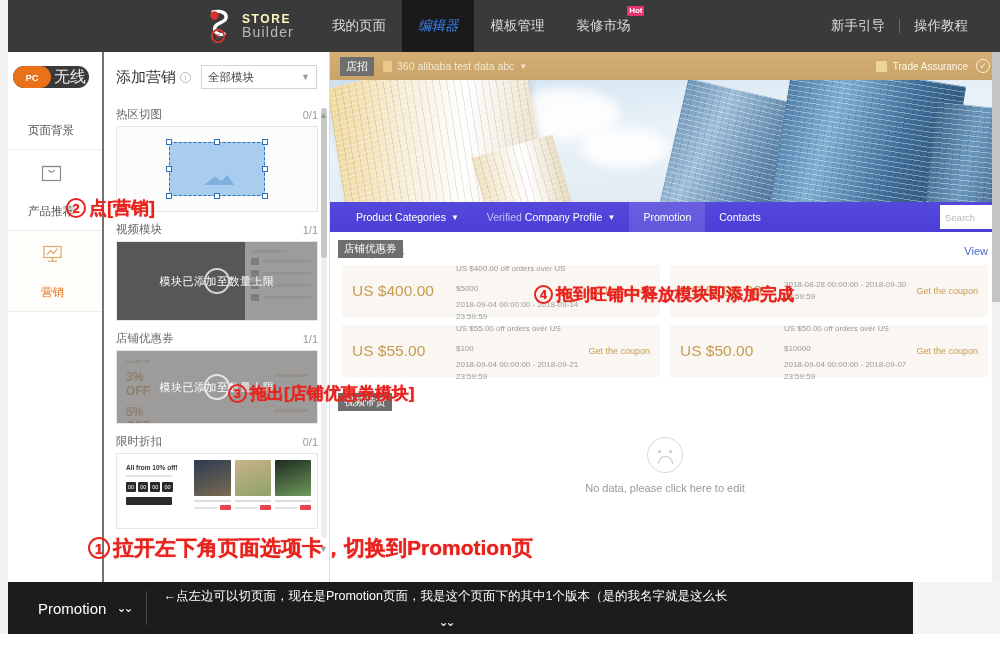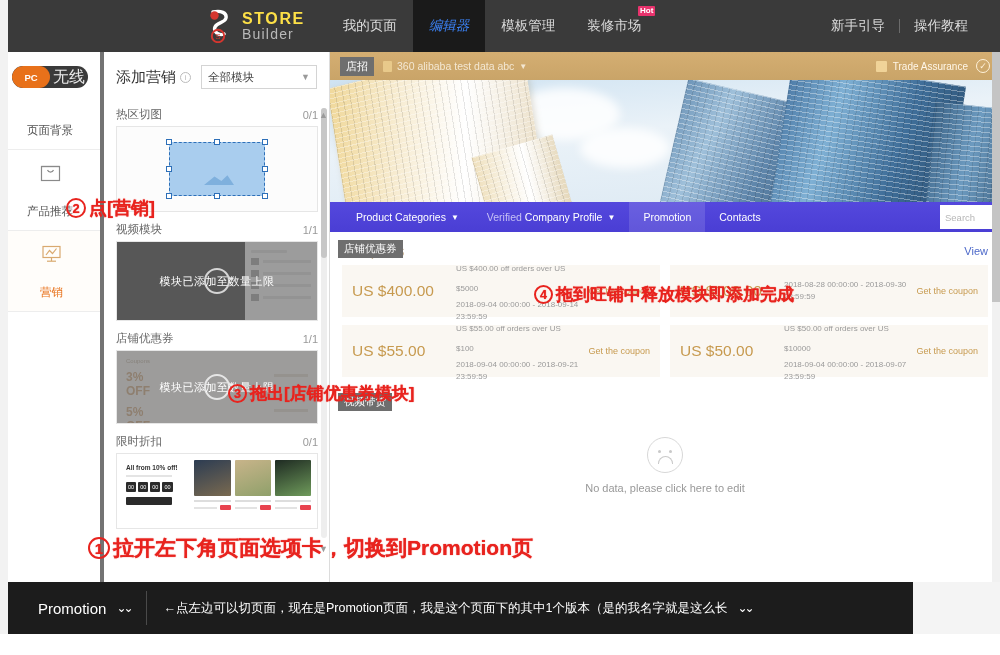--- a/index.html
+++ b/index.html
@@ -12,41 +12,41 @@
   #root { position: relative; width: 1000px; height: 655px; background:#f4f4f4; }
 
   
   .topnav {
     position: absolute; left:0; top:0; width:1000px; height:52px;
     background:#3a3a3a; display:flex; align-items:center;
   }
   .brand { display:flex; align-items:center; margin-left:205px; }
   .brand-logo { width:30px; height:34px; position:relative; margin-right:7px; }
   .brand-txt { line-height:1.0; }
-  .brand-store { color:#fde047; font-size:16px; font-weight:bold; letter-spacing:1.6px; }
+  .brand-store { color:#fef9c3; font-size:12px; font-weight:bold; letter-spacing:1.6px; }
   .brand-builder { color:#b9b9b9; font-size:14px; letter-spacing:1.2px; }
   .navtabs { display:flex; align-items:center; height:52px; margin-left:22px; }
   .navtab {
     color:#dcdcdc; font-size:13.5px; padding:0 16px; height:52px;
     display:flex; align-items:center; position:relative; cursor:pointer;
   }
   .navtab.active { background:#1a1a1a; color:#3b82f6;font-style:italic; }
   .hot-badge {
     position:absolute; top:6px; right:2px;
     background:#e8336d; color:#fff; font-size:8px; line-height:10px;
     padding:0 2px; border-radius:1px; font-weight:bold;
   }
   .navright { margin-left:auto; display:flex; align-items:center; margin-right:18px; }
   .navright .navtab { padding:0 14px; height:auto; }
   .nav-sep { width:1px; height:14px; background:#6b6b6b; }
 
   
   .rail {
     position:absolute; left:0; top:52px; width:104px; height:530px;
-    background:#ffffff; border-right:4px solid #737373;
+    background:#ffffff; border-right:2px solid #737373;
   }
   .pcswitch {
     margin:14px auto 0; width:76px; height:22px; border-radius:11px;
     background:#3a3a3a; display:flex; align-items:center; position:relative;
     overflow:hidden; cursor:pointer;
   }
   .pcswitch .pc {
     width:38px; height:22px; border-radius:11px; background:#e8711a;
     color:#fff; font-size:9.5px; display:flex; align-items:center; justify-content:center;
     font-weight:bold;
@@ -289,21 +289,21 @@
     position:absolute; left:8px; top:582px; width:905px; height:52px;
     background:#1c1c1c; display:flex; align-items:center;
   }
   .bb-page {
     display:flex; align-items:center; gap:10px; color:#ffffff;
     font-size:15px; padding:0 16px 0 30px; cursor:pointer; height:52px;
   }
   .bb-div { width:1px; height:34px; background:#4a4a4a; }
   .bb-ver {
     display:flex; align-items:center; gap:10px; color:#ffffff;
-    font-size:12.5px; padding-left:16px; cursor:pointer;
+    font-size:12.5px; padding-left:16px; cursor:pointer;flex-direction:column;
   }
   .dchev { font-size:12px; letter-spacing:-3px; }
 
   
   .anno {
     position:absolute; color:#e8231e; font-weight:bold; white-space:nowrap;
     display:flex; align-items:center; gap:3px; z-index:60;
     text-shadow: 0 0 1px #e8231e;
   }
   .circnum {

